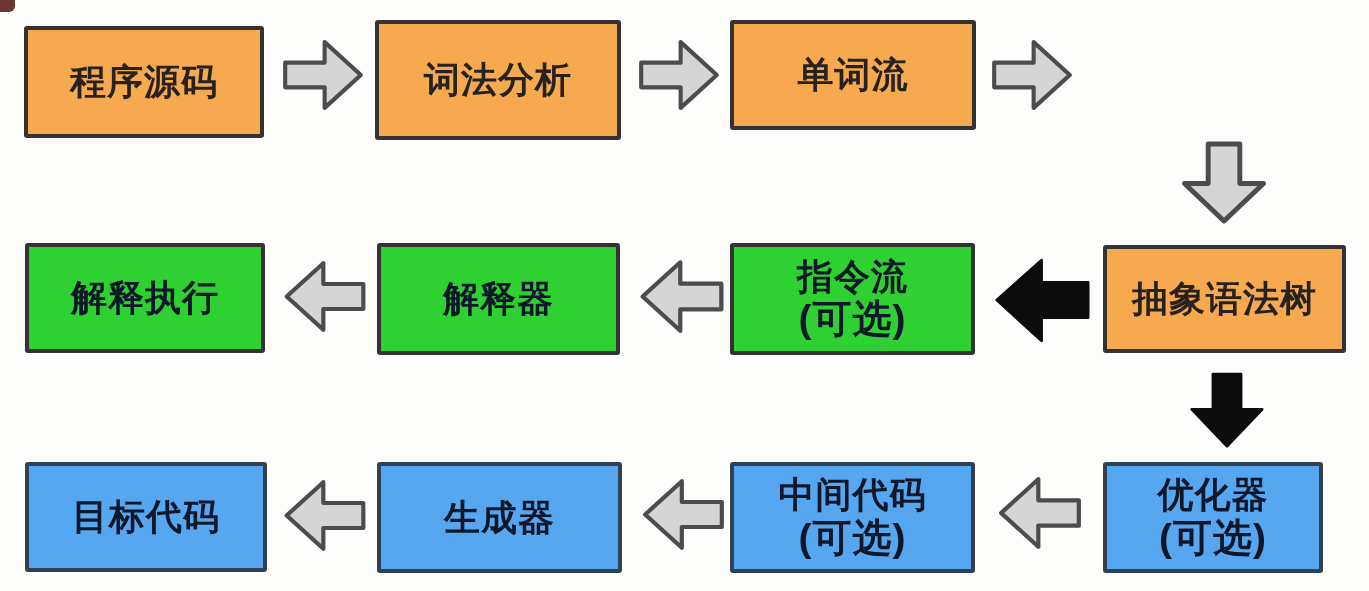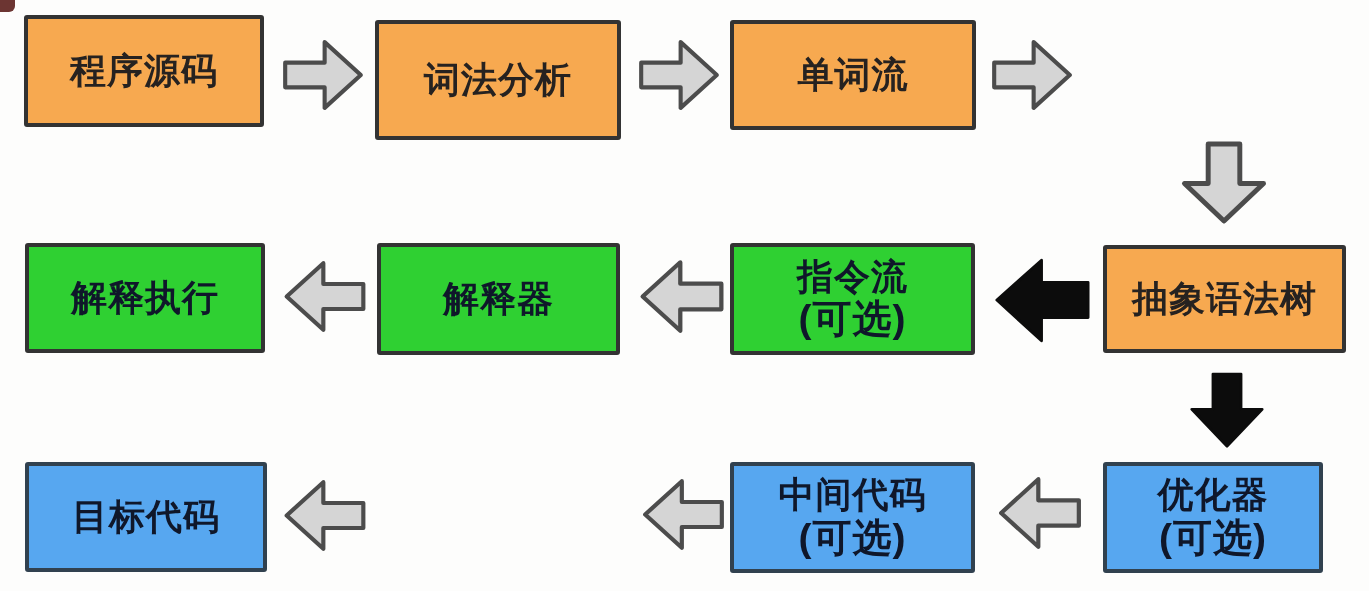--- a/index.html
+++ b/index.html
@@ -24,21 +24,21 @@
     font-weight:bold;
     text-align:center;
   }
   .box .lbl{font-size:36px;line-height:1.15;letter-spacing:1px;}
   .box .sub{font-size:39px;line-height:1.15;letter-spacing:1px;}
   .orange{background:#f7a950;color:#262220;}
   .green {background:#2fd032;color:#0f172a;}
   .blue  {background:#57a7f0;color:#0f172a;border-color:#31414f;}
 
   
-  .r1c1{left:24px; top:15px; width:240px;height:112px;}
+  .r1c1{left:24px; top:26px; width:240px;height:112px;}
   .r1c2{left:375px;top:20px; width:246px;height:120px;}
   .r1c3{left:730px;top:20px; width:246px;height:110px;}
   .r1c4{left:1104px;top:20px;width:242px;height:110px;}
   
   .r2c1{left:25px; top:243px;width:240px;height:110px;}
   .r2c2{left:377px;top:243px;width:243px;height:112px;}
   .r2c3{left:730px;top:243px;width:245px;height:112px;}
   .r2c4{left:1103px;top:245px;width:243px;height:108px;}
   
   .r3c1{left:25px; top:462px;width:242px;height:110px;}
@@ -136,20 +136,23 @@
   </svg>
 
   <div class="box blue r3c1">
     <span class="lbl">目标代码</span>
   </div>
 
   <svg class="arrow flip a-r3g1" viewBox="0 0 100 90">
     <polygon points="4,30 52,30 52,5 96,45 52,85 52,60 4,60" fill="#d5d5d5" stroke="#4c4c4c" stroke-width="5" stroke-linejoin="round"></polygon>
   </svg>
 
+  <div class="box blue r3c2">
+    <span class="lbl">生成器</span>
+  </div>
 
   <svg class="arrow flip a-r3g2" viewBox="0 0 100 90">
     <polygon points="4,30 52,30 52,5 96,45 52,85 52,60 4,60" fill="#d5d5d5" stroke="#4c4c4c" stroke-width="5" stroke-linejoin="round"></polygon>
   </svg>
 
   <div class="box blue r3c3">
     <span class="lbl">中间代码</span>
     <span class="sub">(可选)</span>
   </div>
 

